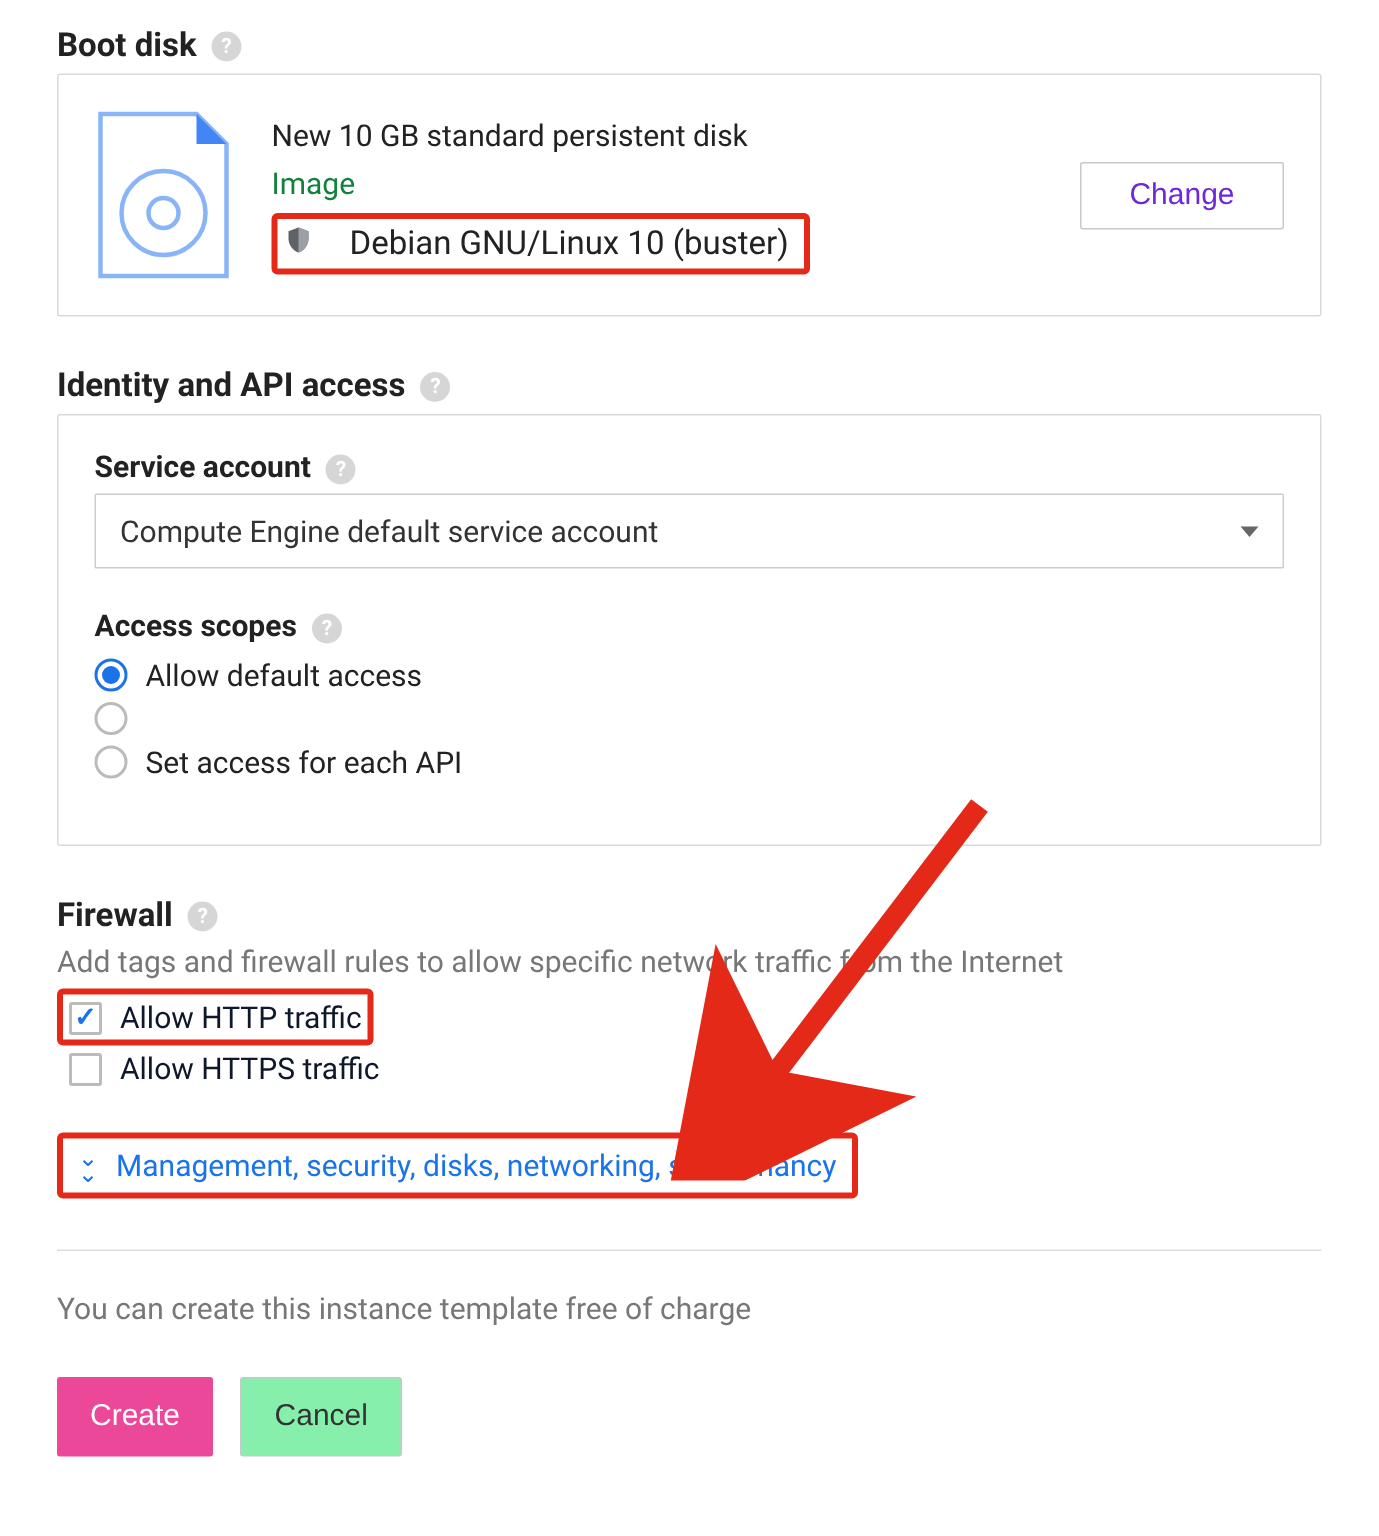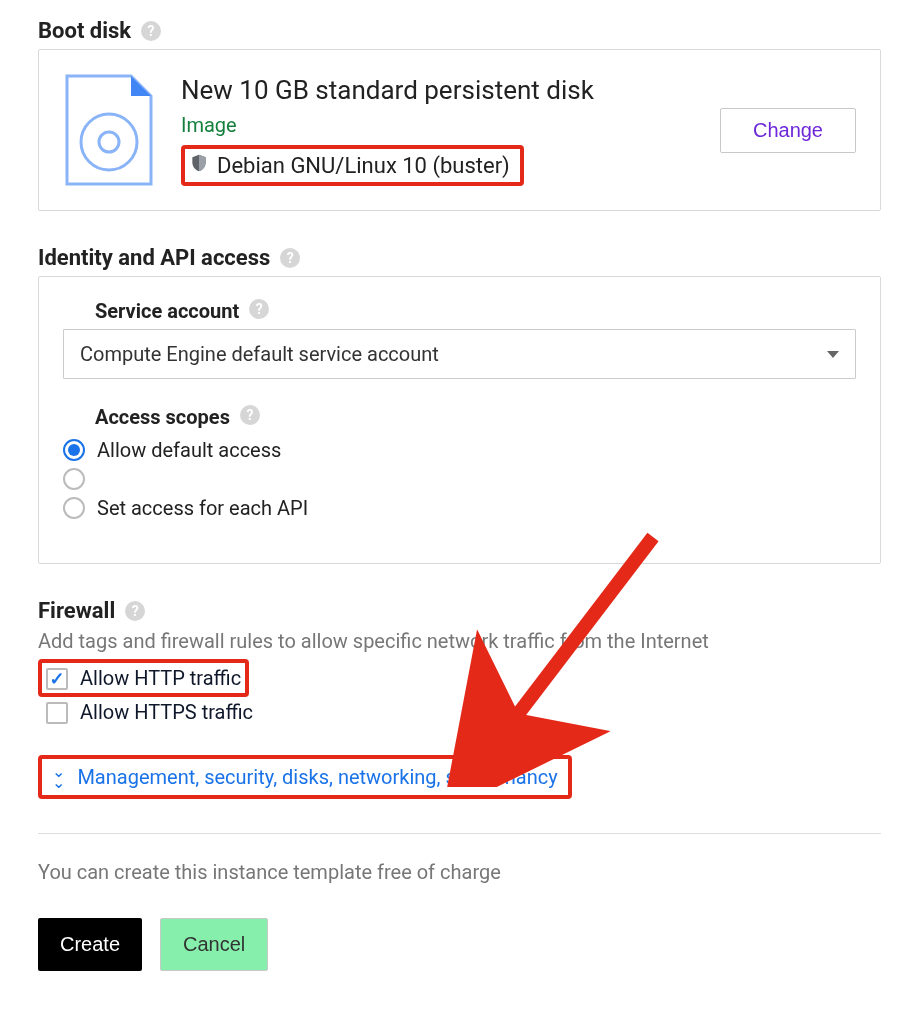--- a/index.html
+++ b/index.html
@@ -38,26 +38,26 @@
     background: #fff;
   }
   
   .bootdisk-panel {
     display: flex;
     align-items: center;
     gap: 26px;
   }
   .disk-icon-svg { flex-shrink: 0; }
   .bootdisk-info { flex: 1; display: flex; flex-direction: column; gap: 8px; }
-  .bootdisk-title { font-size: 26px; font-weight: 400; color: #222; }
+  .bootdisk-title { font-size: 20px; font-weight: 400; color: #222; }
   .bootdisk-sub { font-size: 20px; color: #15803d; }
   .imagerow {
     display: inline-flex;
     align-items: center;
-    gap: 8px;
+    gap: 24px;
     font-size: 22px;
     color: #222;
     padding: 4px 10px 4px 4px;
   }
   .highlight-red {
     border: 4px solid #e42919;
     border-radius: 4px;
   }
   .shield-icon { font-size: 20px; color: #5f6368; }
   .change-btn {
@@ -69,24 +69,23 @@
     border-radius: 2px;
     cursor: pointer;
   }
   
   .spacer-lg { height: 34px; }
   
   .inner-label {
     font-size: 20px;
     font-weight: 700;
     display: flex;
-    align-items: flex-start;
+    align-items: flex-end;
     gap: 10px;
     margin-bottom: 6px;
-    margin-left: 32px;
   }
   .select-wrap {
     border: 1px solid #ccc;
     border-radius: 1px;
     padding: 12px 16px;
     display: flex;
     justify-content: space-between;
     align-items: center;
     font-size: 20px;
     color: #333;
@@ -179,21 +178,21 @@
   }
   .chevrons { color: #1a73e8; font-size: 16px; line-height: 0.7; display:flex; flex-direction:column; }
   hr.divider {
     border: none;
     border-top: 1px solid #ddd;
     margin: 34px 0 26px 0;
   }
   .free-text { font-size: 20px; color: #777; margin-bottom: 34px; }
   .action-row { display: flex; gap: 18px; }
   .create-btn {
-    background: #000000;
+    background: #ec4899;
     color: #fff;
     border: none;
     font-size: 20px;
     padding: 14px 22px;
     border-radius: 2px;
     cursor: pointer;
   }
   .cancel-btn {
     background: #86efac;
     color: #333;

